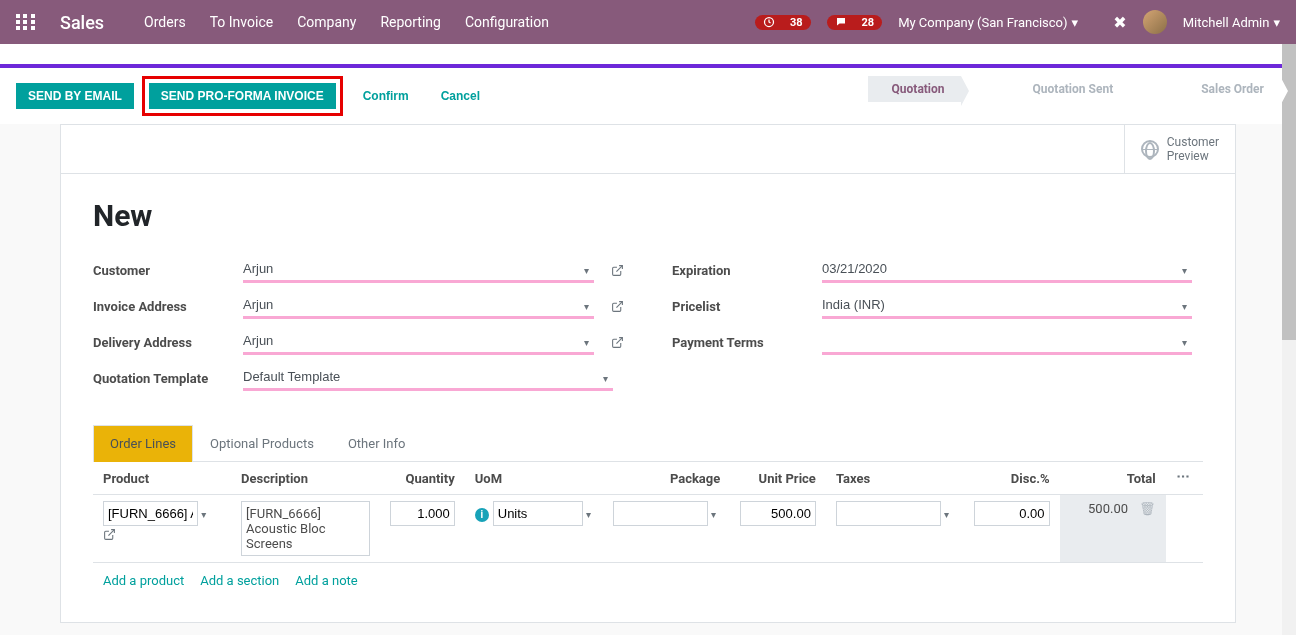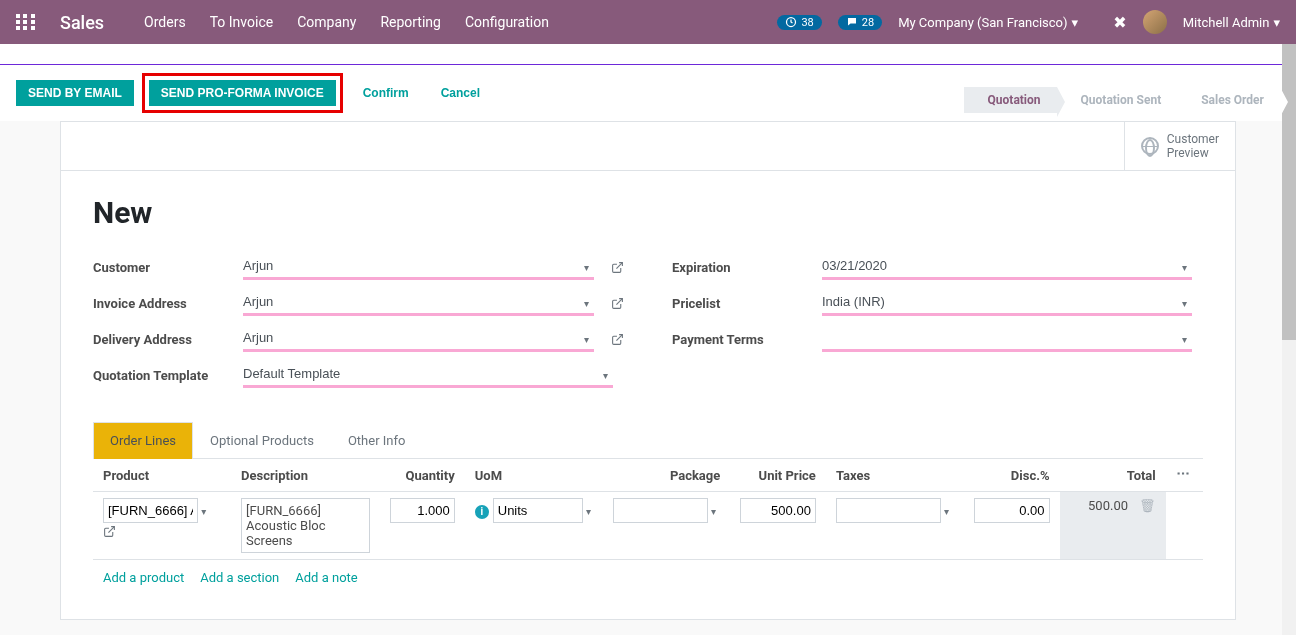--- a/index.html
+++ b/index.html
@@ -4,41 +4,41 @@
 <style>
 * { box-sizing: border-box; margin: 0; padding: 0; }
 body { font-family: -apple-system, BlinkMacSystemFont, "Segoe UI", Roboto, "Helvetica Neue", Arial, sans-serif; font-size: 13px; color: #4c4c4c; background: #fff; overflow-x: hidden; }
 .navbar { background: #875A7B; height: 44px; display: flex; align-items: center; padding: 0 16px; color: #fff; }
 .apps-icon { width: 20px; display: grid; grid-template-columns: repeat(3,1fr); grid-template-rows: repeat(3,1fr); gap: 2px; margin-right: 24px; cursor: pointer; }
 .apps-icon span { background: #fff; width: 4px; height: 4px; }
 .brand { font-size: 18px; font-weight: 500; margin-right: 40px; }
 .nav-menu { display: flex; gap: 24px; flex: 1; }
 .nav-item { color: #fff; cursor: pointer; font-size: 14px; }
 .nav-right { display: flex; align-items: center; gap: 16px; }
-.pill { background: #0369a1; border-radius: 10px; padding: 1px 8px; font-size: 11px; font-weight: normal; display: flex; align-items: center; gap: 4px; }
+.pill { background: #b91c1c; border-radius: 10px; padding: 1px 8px; font-size: 11px; font-weight: bold; display: flex; align-items: center; gap: 15px; }
 .pill-icon { width: 12px; height: 12px; }
 .company { cursor: pointer; display: flex; align-items: center; gap: 4px; }
 .gear { cursor: pointer; }
 .avatar { width: 24px; height: 24px; border-radius: 50%; background: linear-gradient(135deg,#d4a574,#8b6f47); }
 .control-bar { padding: 12px 16px 8px; }
 .breadcrumb { font-size: 18px; margin-bottom: 10px; }
 .breadcrumb .link { color: #00A09D; cursor: pointer; }
 .breadcrumb .sep { color: #999; margin: 0 4px; }
 .breadcrumb .current { color: #777; }
 .btn-row { display: flex; gap: 12px; align-items: center; }
 .btn { padding: 6px 12px; font-size: 12px; font-weight: bold; cursor: pointer; border: none; text-transform: uppercase; }
 .btn-primary { background: #00A09D; color: #fff; }
 .btn-link { background: none; color: #00A09D; }
-.toolbar { display: flex; align-items: flex-end; border-top: 1px solid #6d28d9; padding: 8px 16px; }
+.toolbar { display: flex; align-items: flex-start; border-top: 4px solid #6d28d9; padding: 8px 16px; }
 .toolbar-left { display: flex; gap: 8px; align-items: center; }
 .red-box { border: 3px solid #e60000; padding: 4px; display: inline-block; }
 .btn-secondary { background: none; color: #00A09D; font-weight: bold; font-size: 12px; padding: 6px 12px; cursor: pointer; border: none; }
 .spacer { flex: 1; }
 .status-bar { display: flex; }
-.status-step { padding: 6px 16px 6px 24px; font-size: 12px; font-weight: bold; color: #adb5bd; position: relative; cursor: pointer; }
+.status-step { padding: 6px 16px 6px 24px; font-size: 12px; font-weight: bold; color: #adb5bd; position: relative; cursor: pointer; margin-left: 48px; }
 .status-step.active { color: #875A7B; background: #e9ecef; }
 .status-step::after { content: ''; position: absolute; right: -8px; top: 0; width: 0; height: 0; border-top: 15px solid transparent; border-bottom: 15px solid transparent; border-left: 8px solid #fff; z-index: 1; }
 .status-step.active::after { border-left-color: #e9ecef; }
 .main { background: #f9f9f9; padding: 0 60px 20px; }
 .sheet { background: #fff; border: 1px solid #dee2e6; padding: 0; position: relative; }
 .sheet-header { display: flex; justify-content: flex-end; border-bottom: 1px solid #dee2e6; }
 .cust-preview { display: flex; align-items: center; gap: 8px; padding: 10px 16px; border-left: 1px solid #dee2e6; cursor: pointer; color: #6c757d; font-size: 12px; }
 .globe { width: 18px; height: 18px; border: 2px solid #adb5bd; border-radius: 50%; position: relative; }
 .globe::before { content: ''; position: absolute; top: 0; left: 50%; width: 6px; height: 14px; border: 2px solid #adb5bd; border-radius: 50%; transform: translateX(-50%); }
 .globe::after { content: ''; position: absolute; left: 0; top: 50%; width: 14px; height: 1px; background: #adb5bd; }

